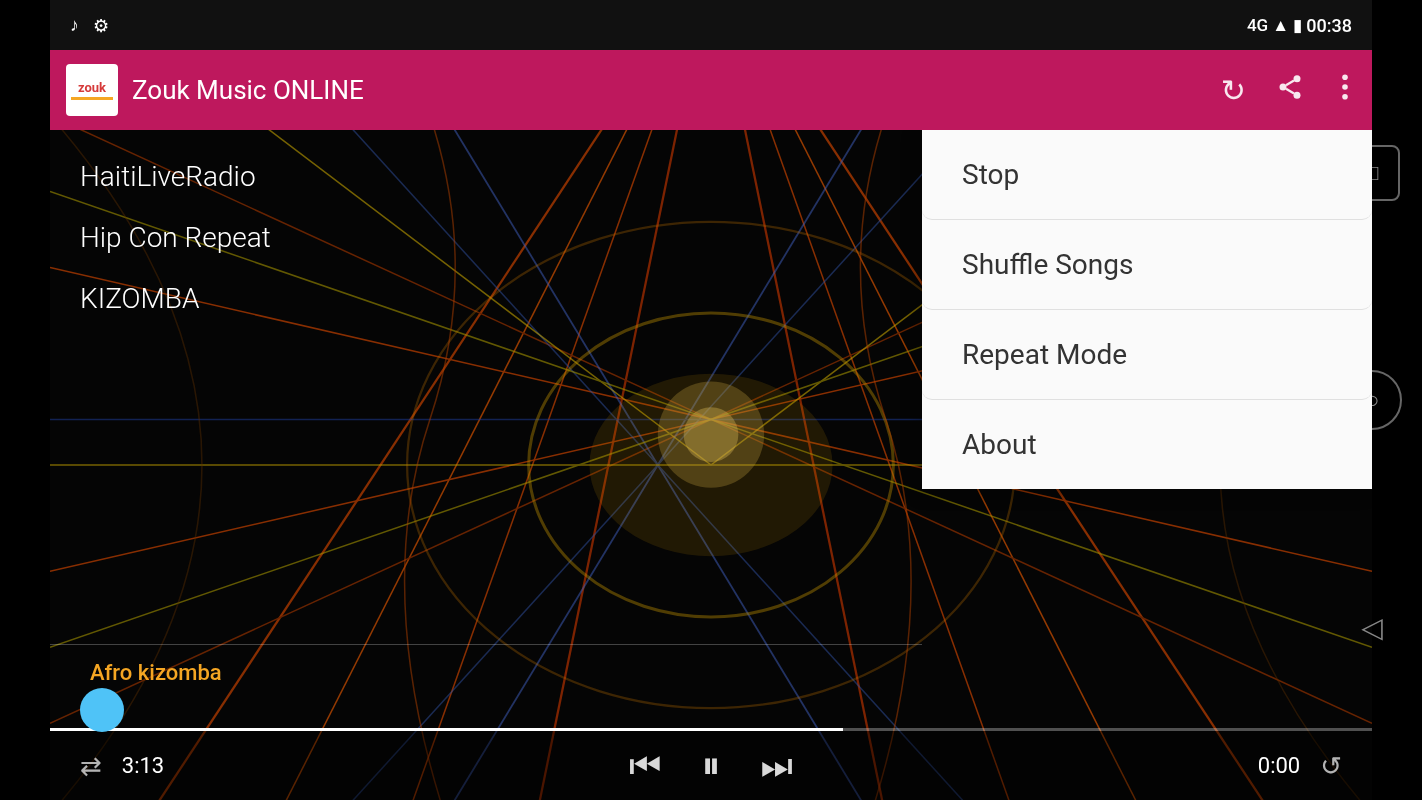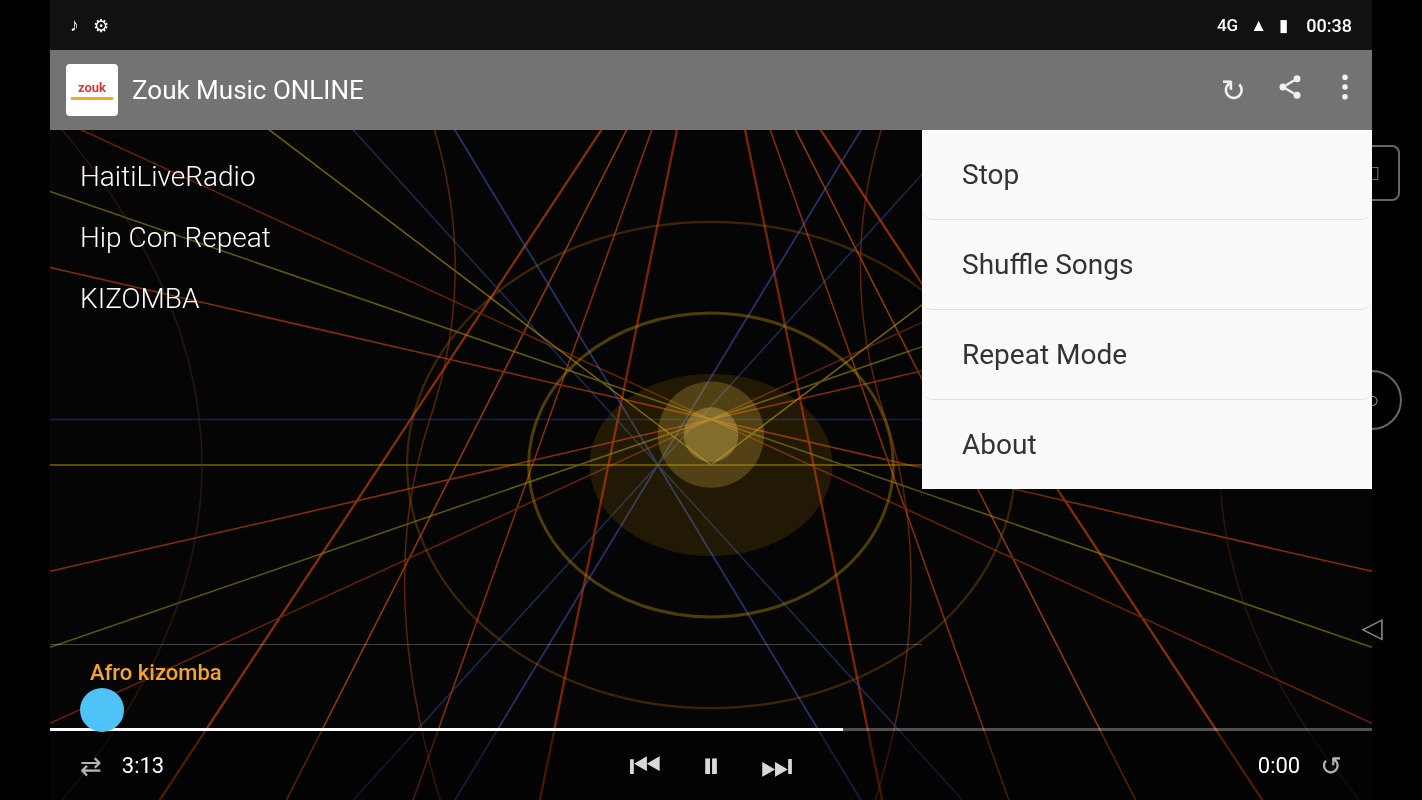--- a/index.html
+++ b/index.html
@@ -35,35 +35,35 @@
       flex-shrink: 0;
     }
     .status-bar-left {
       display: flex;
       align-items: center;
       gap: 14px;
     }
     .status-bar-right {
       display: flex;
       align-items: center;
-      gap: 12px;
+      gap: 4px;
       color: #fff;
       font-size: 16px;
       font-weight: 500;
     }
     .status-icon {
       color: #fff;
       font-size: 18px;
     }
 
     
     .app-bar {
       width: 100%;
       height: 80px;
-      background: #737373;
+      background: #be185d;
       display: flex;
       align-items: center;
       padding: 0 16px;
       flex-shrink: 0;
       position: relative;
       z-index: 10;
     }
     .app-logo {
       width: 52px;
       height: 52px;
@@ -282,21 +282,21 @@
 
   <div class="status-bar">
     <div class="status-bar-left">
       <span class="status-icon">♪</span>
       <span class="status-icon">⚙</span>
     </div>
     <div class="status-bar-right">
       <span style="font-size:17px;">4G</span>
       <span style="font-size:17px;">▲</span>
       <span style="font-size:17px;">▮</span>
-      <span style="font-size:18px;font-weight:500;margin-left:6px;">00:38</span>
+      <span style="font-size:18px;font-weight:500;">00:38</span>
     </div>
   </div>
 
   <div class="app-bar">
     <div class="app-logo">
       <span class="app-logo-text">zouk</span>
       <div style="width:42px;height:3px;background:#f5a623;margin-top:2px;"></div>
     </div>
     <span class="app-title">Zouk Music ONLINE</span>
     <div class="app-bar-actions">

